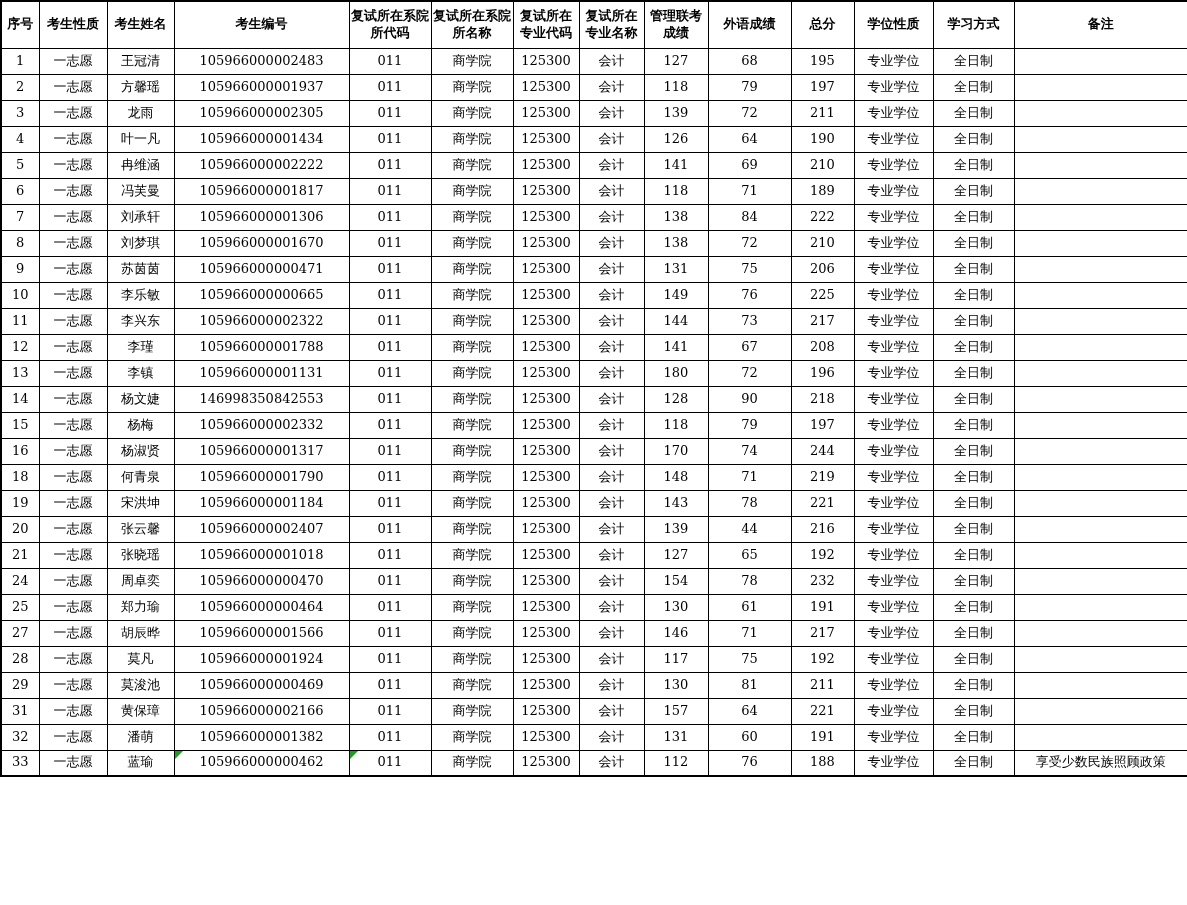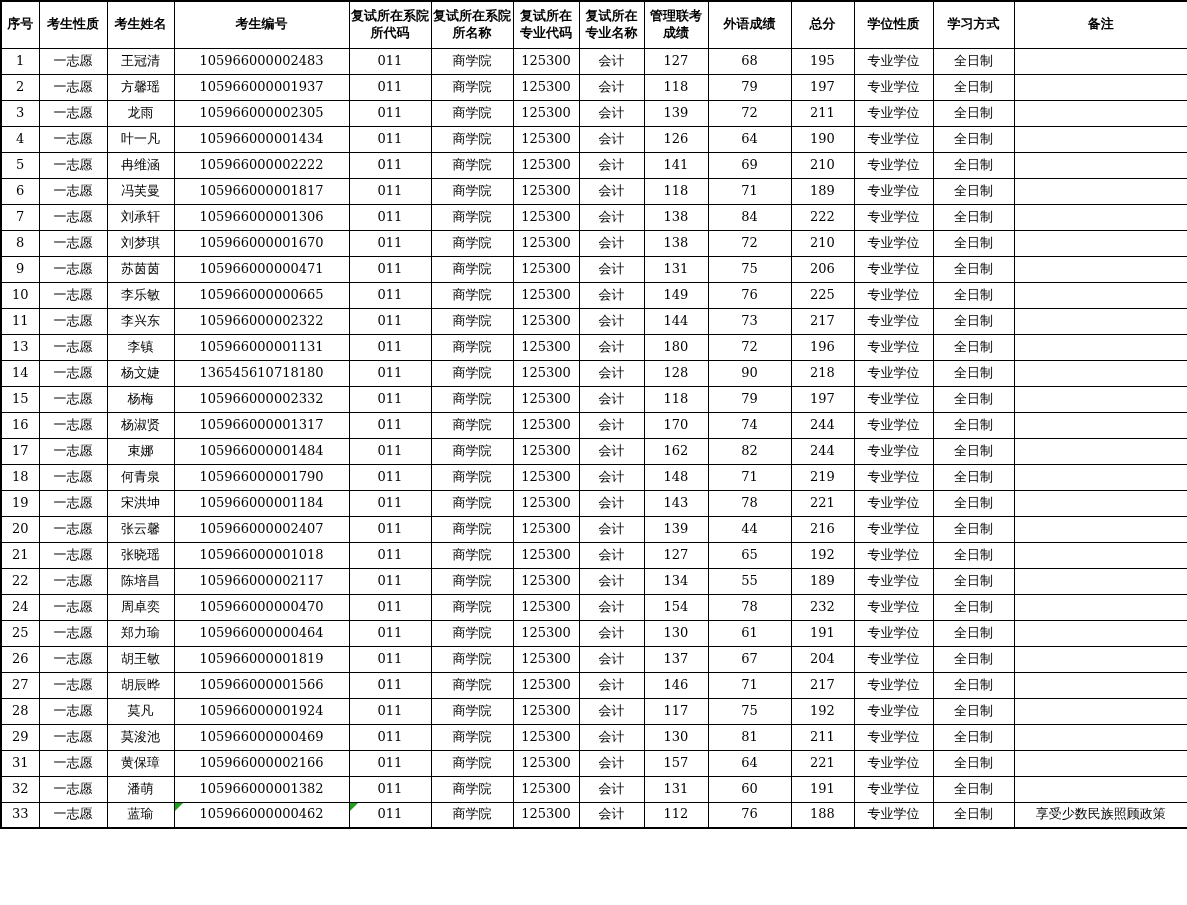--- a/index.html
+++ b/index.html
@@ -236,40 +236,56 @@
           <td>125300</td>
           <td>会计</td>
           <td>144</td>
           <td>73</td>
           <td>217</td>
           <td>专业学位</td>
           <td>全日制</td>
           <td></td>
         </tr>
         <tr>
+          <td>12</td>
+          <td>一志愿</td>
+          <td>李瑾</td>
+          <td>105966000001788</td>
+          <td>011</td>
+          <td>商学院</td>
+          <td>125300</td>
+          <td>会计</td>
+          <td>141</td>
+          <td>67</td>
+          <td>208</td>
+          <td>专业学位</td>
+          <td>全日制</td>
+          <td></td>
+        </tr>
+        <tr>
           <td>13</td>
           <td>一志愿</td>
           <td>李镇</td>
           <td>105966000001131</td>
           <td>011</td>
           <td>商学院</td>
           <td>125300</td>
           <td>会计</td>
           <td>180</td>
           <td>72</td>
           <td>196</td>
           <td>专业学位</td>
           <td>全日制</td>
           <td></td>
         </tr>
         <tr>
           <td>14</td>
           <td>一志愿</td>
           <td>杨文婕</td>
-          <td>136545610718180</td>
+          <td>146998350842553</td>
           <td>011</td>
           <td>商学院</td>
           <td>125300</td>
           <td>会计</td>
           <td>128</td>
           <td>90</td>
           <td>218</td>
           <td>专业学位</td>
           <td>全日制</td>
           <td></td>
@@ -300,36 +316,20 @@
           <td>125300</td>
           <td>会计</td>
           <td>170</td>
           <td>74</td>
           <td>244</td>
           <td>专业学位</td>
           <td>全日制</td>
           <td></td>
         </tr>
         <tr>
-          <td>17</td>
-          <td>一志愿</td>
-          <td>束娜</td>
-          <td>105966000001484</td>
-          <td>011</td>
-          <td>商学院</td>
-          <td>125300</td>
-          <td>会计</td>
-          <td>162</td>
-          <td>82</td>
-          <td>244</td>
-          <td>专业学位</td>
-          <td>全日制</td>
-          <td></td>
-        </tr>
-        <tr>
           <td>18</td>
           <td>一志愿</td>
           <td>何青泉</td>
           <td>105966000001790</td>
           <td>011</td>
           <td>商学院</td>
           <td>125300</td>
           <td>会计</td>
           <td>148</td>
           <td>71</td>
@@ -380,36 +380,20 @@
           <td>125300</td>
           <td>会计</td>
           <td>127</td>
           <td>65</td>
           <td>192</td>
           <td>专业学位</td>
           <td>全日制</td>
           <td></td>
         </tr>
         <tr>
-          <td>22</td>
-          <td>一志愿</td>
-          <td>陈培昌</td>
-          <td>105966000002117</td>
-          <td>011</td>
-          <td>商学院</td>
-          <td>125300</td>
-          <td>会计</td>
-          <td>134</td>
-          <td>55</td>
-          <td>189</td>
-          <td>专业学位</td>
-          <td>全日制</td>
-          <td></td>
-        </tr>
-        <tr>
           <td>24</td>
           <td>一志愿</td>
           <td>周卓奕</td>
           <td>105966000000470</td>
           <td>011</td>
           <td>商学院</td>
           <td>125300</td>
           <td>会计</td>
           <td>154</td>
           <td>78</td>
@@ -423,36 +407,20 @@
           <td>一志愿</td>
           <td>郑力瑜</td>
           <td>105966000000464</td>
           <td>011</td>
           <td>商学院</td>
           <td>125300</td>
           <td>会计</td>
           <td>130</td>
           <td>61</td>
           <td>191</td>
-          <td>专业学位</td>
-          <td>全日制</td>
-          <td></td>
-        </tr>
-        <tr>
-          <td>26</td>
-          <td>一志愿</td>
-          <td>胡王敏</td>
-          <td>105966000001819</td>
-          <td>011</td>
-          <td>商学院</td>
-          <td>125300</td>
-          <td>会计</td>
-          <td>137</td>
-          <td>67</td>
-          <td>204</td>
           <td>专业学位</td>
           <td>全日制</td>
           <td></td>
         </tr>
         <tr>
           <td>27</td>
           <td>一志愿</td>
           <td>胡辰晔</td>
           <td>105966000001566</td>
           <td>011</td>

